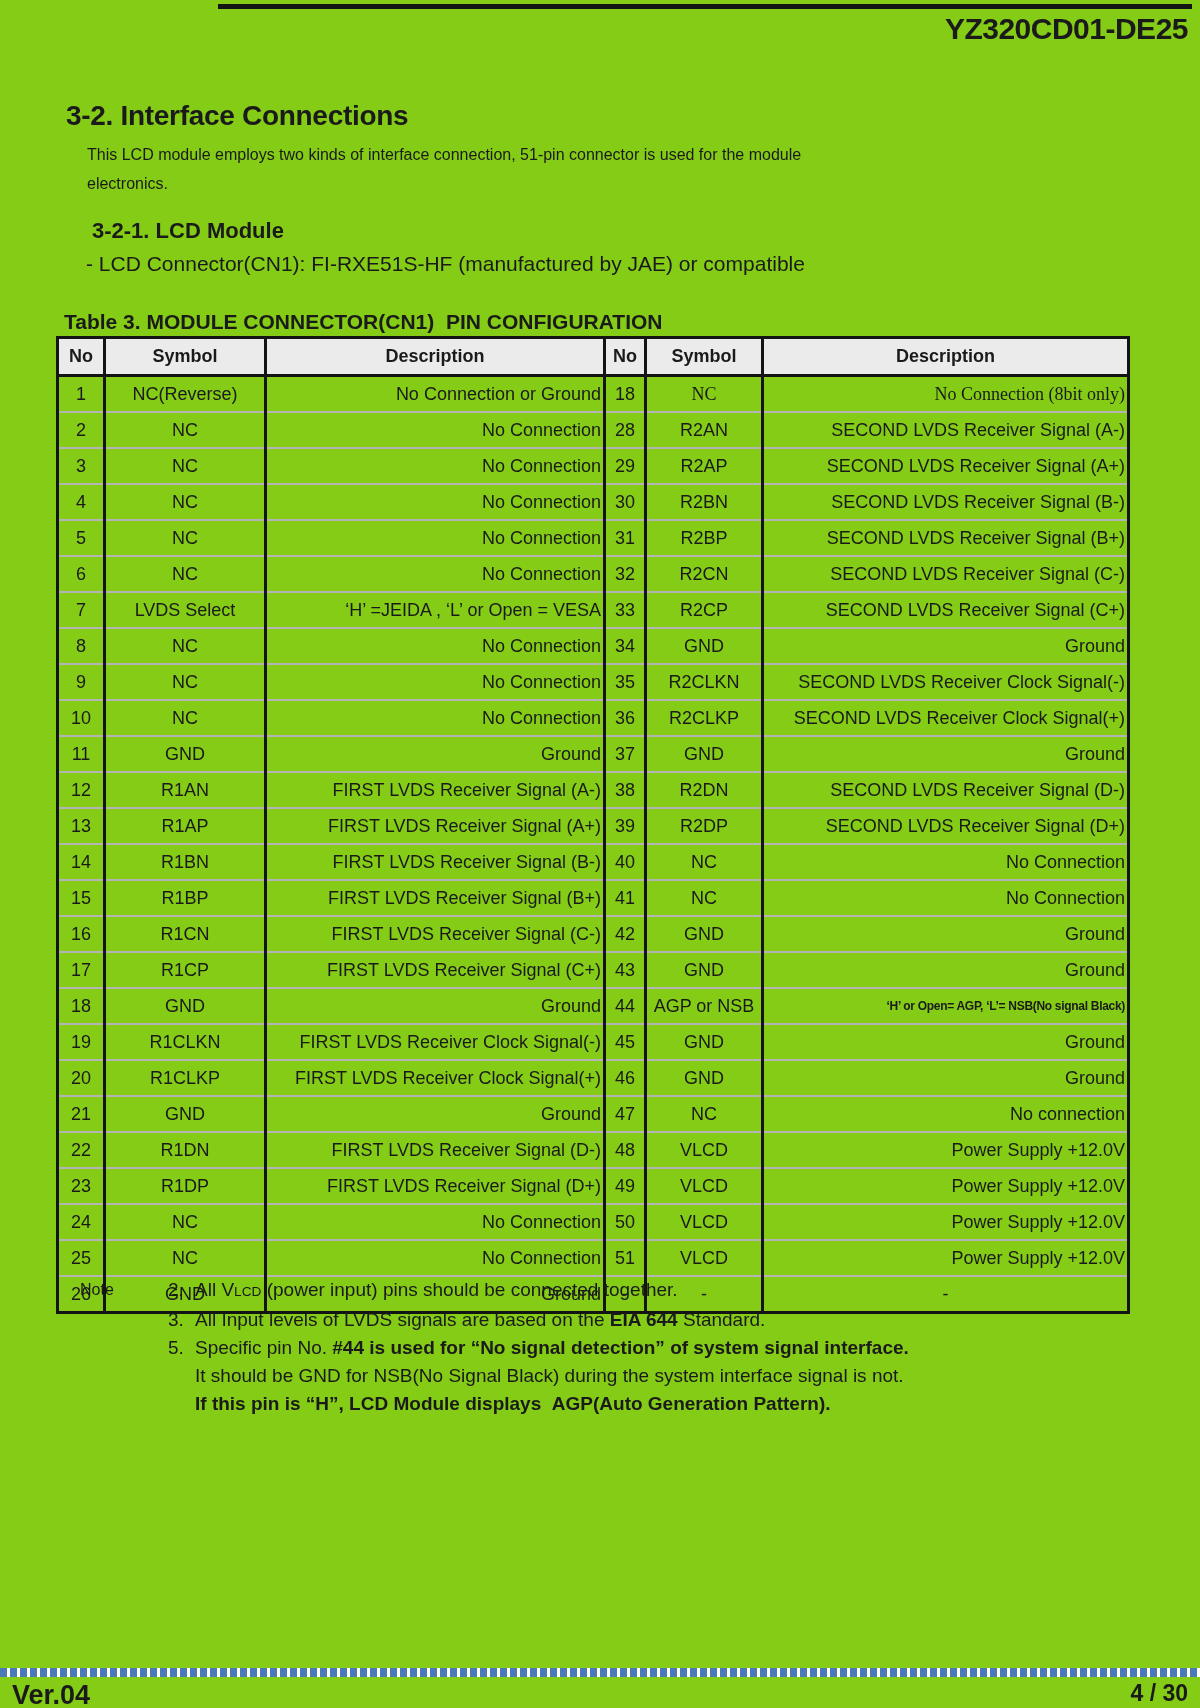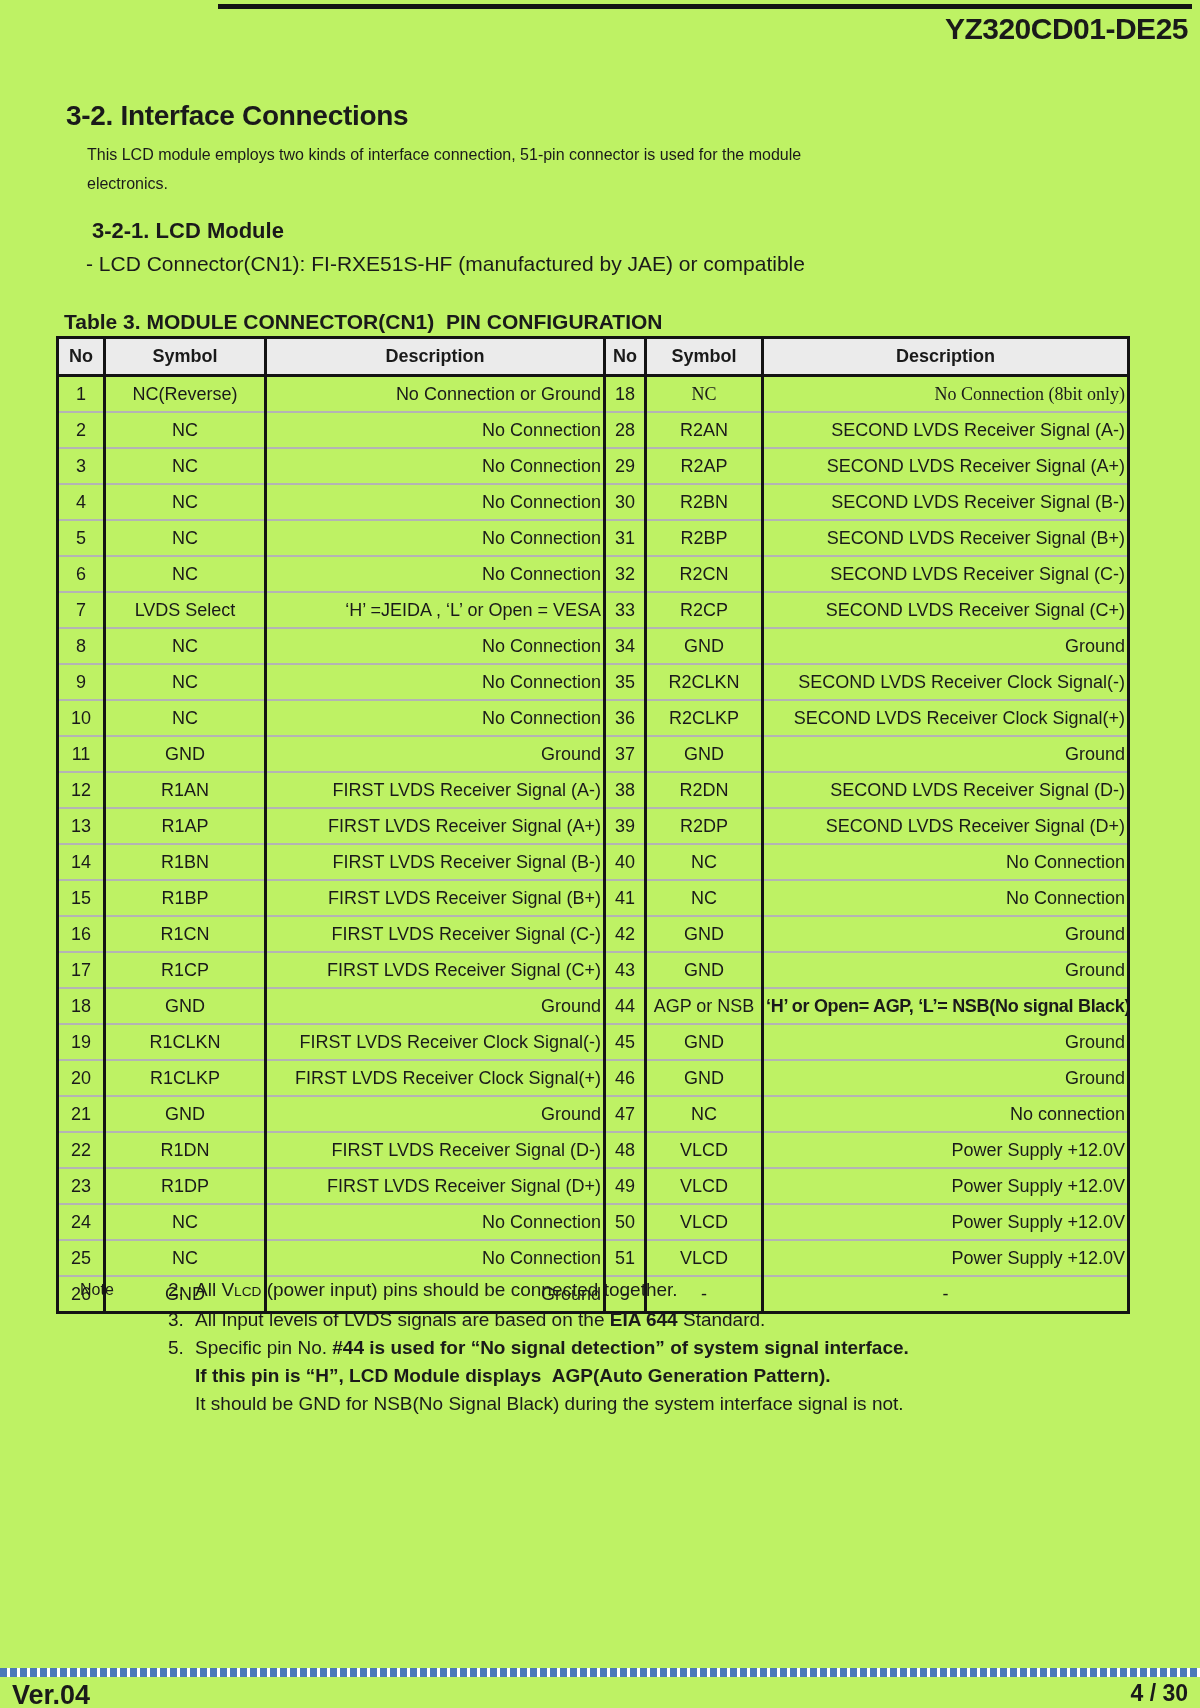--- a/index.html
+++ b/index.html
@@ -1,20 +1,20 @@
 <!DOCTYPE html>
 <html><head>
 <meta charset="utf-8">
 <style>
   html,body{margin:0;padding:0;background:#ffffff;}
   .page{
     position:relative;
     width:1200px;
     height:1708px;
-    background:#bef264;
+    background:#84cc16;
     font-family:"Liberation Sans", sans-serif;
     color:#1a1a1a;
     overflow:hidden;
   }
   .top-rule{
     position:absolute;
     left:218px; top:4px;
     width:974px; height:5px;
     background:#141414;
   }
@@ -88,21 +88,21 @@
     border-bottom:2px solid #b4b4b4;
     padding:0 2px;
     white-space:nowrap;
     overflow:hidden;
   }
   table.pin-table tbody tr:last-child td{border-bottom:3px solid #141414;}
   td.c-no{text-align:center;}
   td.c-sym{text-align:center;}
   td.c-desc{text-align:right;padding-left:8px;}
   td.serif{font-family:"Liberation Serif", serif;font-size:18px;}
-  td.bold-desc{font-weight:bold;font-size:18px;letter-spacing:-0.3px;}
+  td.bold-desc{font-weight:bold;font-size:12px;letter-spacing:-0.3px;}
   td.center-desc{text-align:center;padding-left:2px;}
   .notes{
     position:absolute;
     left:72px; top:1276px;
     width:1060px;
     font-size:19px;
     line-height:28px;
   }
   .notes .note-label{
     position:absolute;
@@ -386,22 +386,22 @@
         </tr>
       </tbody>
   </table>
 
   <div class="notes">
     <div class="note-label">Note</div>
     <div class="note-list" id="note-list">
         <div class="note-line"><span class="num">2.</span><span>All V</span><span class="vsub">LCD</span><span> (power input) pins should be connected together.</span></div>
         <div class="note-line"><span class="num">3.</span><span>All Input levels of LVDS signals are based on the </span><b>EIA 644</b><span> Standard.</span></div>
         <div class="note-line"><span class="num">5.</span><span>Specific pin No. </span><b>#44 is used for “No signal detection” of system signal interface.</b></div>
+        <div class="note-line"><span class="pad"></span><span>It should be GND for NSB(No Signal Black) during the system interface signal is not.</span></div>
         <div class="note-line"><span class="pad"></span><b>If this pin is “H”, LCD Module displays &nbsp;AGP(Auto Generation Pattern).</b></div>
-        <div class="note-line"><span class="pad"></span><span>It should be GND for NSB(No Signal Black) during the system interface signal is not.</span></div>
       </div>
   </div>
 
   <div class="footer-rule"></div>
   <div class="footer-version">Ver.04</div>
   <div class="footer-page">4 / 30</div>
 
 </div>
 
 </body></html>

